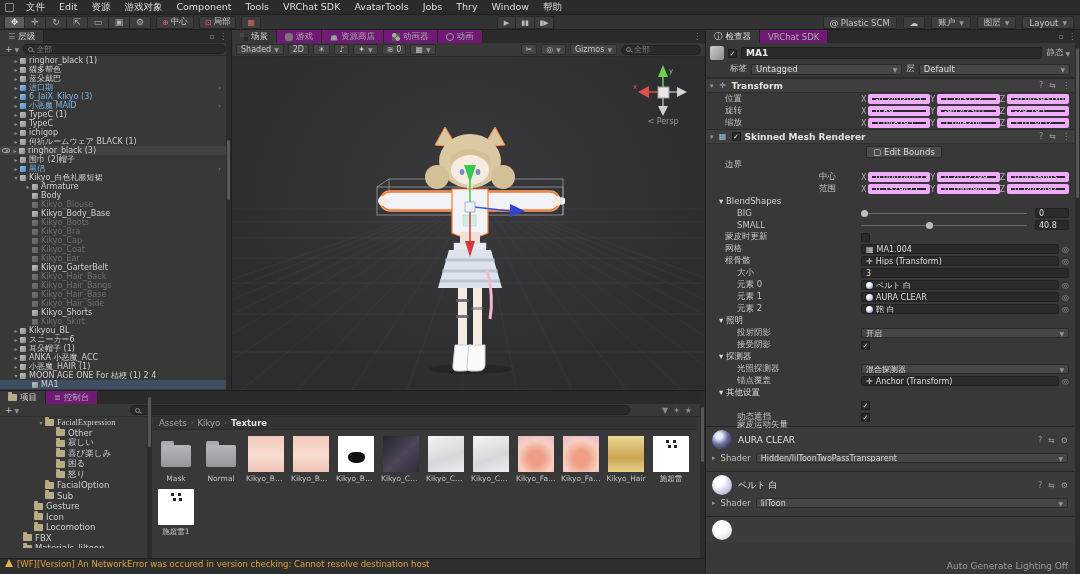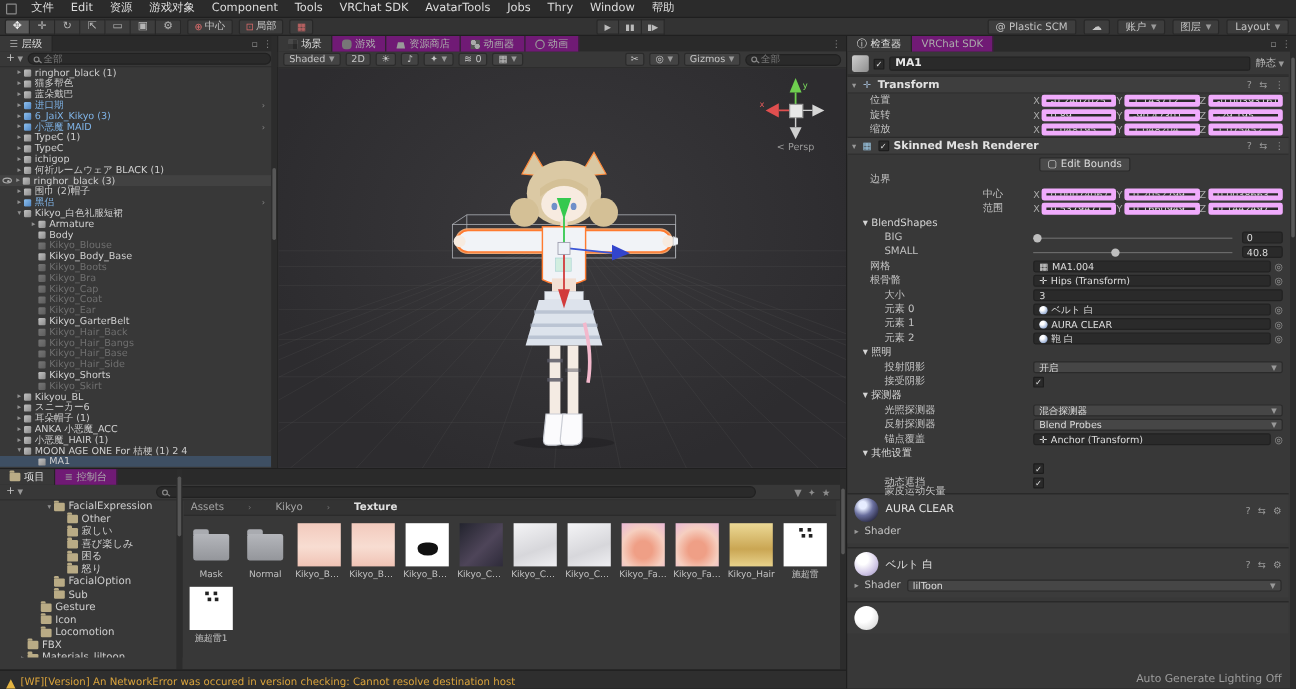--- a/index.html
+++ b/index.html
@@ -70,41 +70,41 @@
 .ic-console{color:#999;font-size:8px}
 
 .project{position:absolute;left:0;top:390px;width:705px;height:168px;background:#383838;border-top:1px solid #1f1f1f}
 .ptoolrow{height:13px;display:flex;align-items:center;gap:6px;padding:0 5px;border-bottom:1px solid #2e2e2e}
 .ptoolrow .search{max-width:500px;margin-left:105px}
 .pticons{margin-left:auto;display:flex;gap:5px;color:#8d8d8d;font-size:8px;padding-right:8px}
 .ptree{position:absolute;left:0;top:26px;bottom:10px;width:152px;overflow:hidden;border-right:1px solid #2a2a2a}
 .prow{height:10.5px;display:flex;align-items:center;font-size:8.5px;color:#cfcfcf;white-space:nowrap}
 .prow .tri{width:8px;text-align:center;color:#909090;font-size:6px;flex:0 0 auto}
 .assets{position:absolute;left:153px;top:26px;right:8px;bottom:2px;overflow:hidden}
-.breadcrumb{height:13px;display:flex;align-items:center;gap:20px;background:#333;padding:0 6px;font-size:8.5px;color:#a5a5a5;border-bottom:1px solid #2b2b2b}
+.breadcrumb{height:13px;display:flex;align-items:center;gap:4px;background:#333;padding:0 6px;font-size:8.5px;color:#a5a5a5;border-bottom:1px solid #2b2b2b}
 .breadcrumb .cur{color:#e0e0e0;font-weight:bold}
 .bsep{color:#777;font-size:7px}
 .grid{display:flex;flex-wrap:wrap;gap:5px 7px;padding:6px 4px}
 .cell{width:38px;display:flex;flex-direction:column;align-items:center;gap:2px}
 .thumb{width:36px;height:36px;position:relative;flex:0 0 auto}
 .thumb.folder{background:transparent}
 .thumb.folder::before{content:"";position:absolute;left:3px;top:5px;width:13px;height:5px;background:#a9abb0;border-radius:2px 2px 0 0}
 .thumb.folder::after{content:"";position:absolute;left:3px;top:9px;width:30px;height:22px;background:linear-gradient(180deg,#b4b6bb,#94969b);border-radius:2px}
 .thumb.skin{background:linear-gradient(180deg,#f2cabd 0%,#f8ddd2 55%,#f0c3b5 100%)}
 .thumb.maskbw{background:#fff}
 .thumb.maskbw::after{content:"";position:absolute;left:10px;top:16px;width:17px;height:11px;background:#111;border-radius:45% 45% 55% 55%}
 .thumb.dark{background:linear-gradient(135deg,#23242e 0%,#4e4559 55%,#2e2b3a 100%)}
 .thumb.light{background:linear-gradient(160deg,#f4f4f6 0%,#d7d7db 60%,#efeff2 100%)}
 .thumb.face{background:radial-gradient(circle at 50% 62%,#ef9f86 0 26%,#f6cfc0 62%,#e9b9d6 100%)}
 .thumb.gold{background:linear-gradient(180deg,#ecd996 0%,#caa653 60%,#e8d28b 100%)}
 .thumb.whiteicon{background:#fff}
 .thumb.whiteicon::after{content:"";position:absolute;left:13px;top:4px;width:3px;height:3px;background:#222;box-shadow:7px 0 0 #222,2px 5px 0 #222,8px 5px 0 #222}
 .clabel{font-size:7.5px;color:#c2c2c2;max-width:40px;overflow:hidden;text-overflow:ellipsis;white-space:nowrap}
 
-.statusbar{position:absolute;left:0;top:558px;width:705px;height:16px;background:#2e2e2e;border-top:1px solid #1f1f1f;display:flex;align-items:flex-end;gap:4px;padding:0 5px}
+.statusbar{position:absolute;left:0;top:558px;width:705px;height:16px;background:#2e2e2e;border-top:1px solid #1f1f1f;display:flex;align-items:flex-start;gap:4px;padding:0 5px}
 .warntri{width:0;height:0;border-left:4px solid transparent;border-right:4px solid transparent;border-bottom:8px solid #e3b341;flex:0 0 auto}
 .warntext{color:#d9a33c;font-size:8.5px;white-space:nowrap}
 
 .inspector{position:absolute;left:705px;top:30px;width:375px;height:544px;background:#383838;border-left:1px solid #1f1f1f}
 .ibody{position:absolute;left:0;top:13px;right:6px;bottom:16px;overflow:hidden}
 .objhead{padding:3px 4px 2px;border-bottom:1px solid #2c2c2c}
 .objrow1{display:flex;align-items:center;gap:4px}
 .bigcube{width:14px;height:14px;border-radius:2px;background:linear-gradient(135deg,#cfcfcf,#8e8e8e);flex:0 0 auto}
 .cb{width:9px;height:9px;background:#2a2a2a;border:1px solid #1d1d1d;border-radius:1px;color:#ddd;font-size:7px;line-height:8px;text-align:center;flex:0 0 auto}
 .namef{flex:1;height:12px;background:#2a2a2a;border:1px solid #212121;border-radius:2px;display:flex;align-items:center;padding:0 4px;color:#e8e8e8;font-size:9px;font-weight:bold}
@@ -648,21 +648,21 @@
       <span>▼</span>
       <span>✦</span>
       <span>★</span>
     </span>
   </div>
   <div class="ptree" id="ptree">
       <div class="prow">
         <span style="width: 37px; flex: 0 0 auto;"></span>
         <span class="tri">▾</span>
         <span class="ic-folder-sm"></span>
-        <span style="margin-left: 3px;">FacialExpression</span>
+        <span style="margin-left: 3px; font-family: Liberation Serif, serif;">FacialExpression</span>
       </div>
       <div class="prow">
         <span style="width: 48px; flex: 0 0 auto;"></span>
         <span class="tri"></span>
         <span class="ic-folder-sm"></span>
         <span style="margin-left: 3px;">Other</span>
       </div>
       <div class="prow">
         <span style="width: 48px; flex: 0 0 auto;"></span>
         <span class="tri"></span>
@@ -825,20 +825,32 @@
     <div class="objhead">
       <div class="objrow1">
         <span class="bigcube"></span>
         <span class="cb">✓</span>
         <span class="namef">MA1</span>
         <span class="statictxt">
             <span>静态</span>
             <span class="caret">▼</span>
           </span>
       </div>
+      <div class="objrow2">
+        <span>标签</span>
+        <span class="minidd">
+            <span>Untagged</span>
+            <span class="caret">▼</span>
+          </span>
+        <span>层</span>
+        <span class="minidd">
+            <span>Default</span>
+            <span class="caret">▼</span>
+          </span>
+      </div>
     </div>
     <div id="insp-rows">
         <div class="comp-head">
           <span class="tri">▾</span>
           <span class="cicon tf">✛</span>
           <span class="ctitle">Transform</span>
           <span class="hicons">
             <span>?</span>
             <span>⇆</span>
             <span>⋮</span>
@@ -955,20 +967,26 @@
         <div class="irow">
           <span class="ilabel" style="padding-left: 26px;">SMALL</span>
           <span class="ival">
             <span class="track">
               <span class="sthumb" style="left: calc(41% - 3px);"></span>
             </span>
             <span class="sval">40.8</span>
           </span>
         </div>
         <div class="irow">
+          <span class="ilabel">蒙皮时更新</span>
+          <span class="ival">
+            <span class="cb"></span>
+          </span>
+        </div>
+        <div class="irow">
           <span class="ilabel">网格</span>
           <span class="ival">
             <span class="objf">
               <span>▦</span>
               <span>MA1.004</span>
             </span>
             <span class="picker">◎</span>
           </span>
         </div>
         <div class="irow">
@@ -1032,26 +1050,20 @@
             <span class="cb">✓</span>
           </span>
         </div>
         <div class="irow">
           <span class="ilabel fold"><span class="tri">▾ </span>探测器</span>
         </div>
         <div class="irow">
           <span class="ilabel" style="padding-left: 26px;">光照探测器</span>
           <span class="ival">
             <span class="dd">混合探测器<span class="caret">▼</span></span>
-          </span>
-        </div>
-        <div class="irow">
-          <span class="ilabel" style="padding-left: 26px;">反射探测器</span>
-          <span class="ival">
-            <span class="dd">Blend Probes<span class="caret">▼</span></span>
           </span>
         </div>
         <div class="irow">
           <span class="ilabel" style="padding-left: 26px;">锚点覆盖</span>
           <span class="ival">
             <span class="objf">
               <span>✛</span>
               <span>Anchor (Transform)</span>
             </span>
             <span class="picker">◎</span>
@@ -1078,20 +1090,21 @@
             <span>AURA CLEAR</span>
             <span class="hicons">
               <span>?</span>
               <span>⇆</span>
               <span>⚙</span>
             </span>
           </div>
           <div class="shaderrow">
             <span class="tri">▸</span>
             <span>Shader</span>
+            <span class="dd">Hidden/lilToonTwoPassTransparent<span class="caret">▼</span></span>
           </div>
         </div>
         <div class="matblock">
           <div class="mathead">
             <span class="mthumb m-light"></span>
             <span>ベルト 白</span>
             <span class="hicons">
               <span>?</span>
               <span>⇆</span>
               <span>⚙</span>

